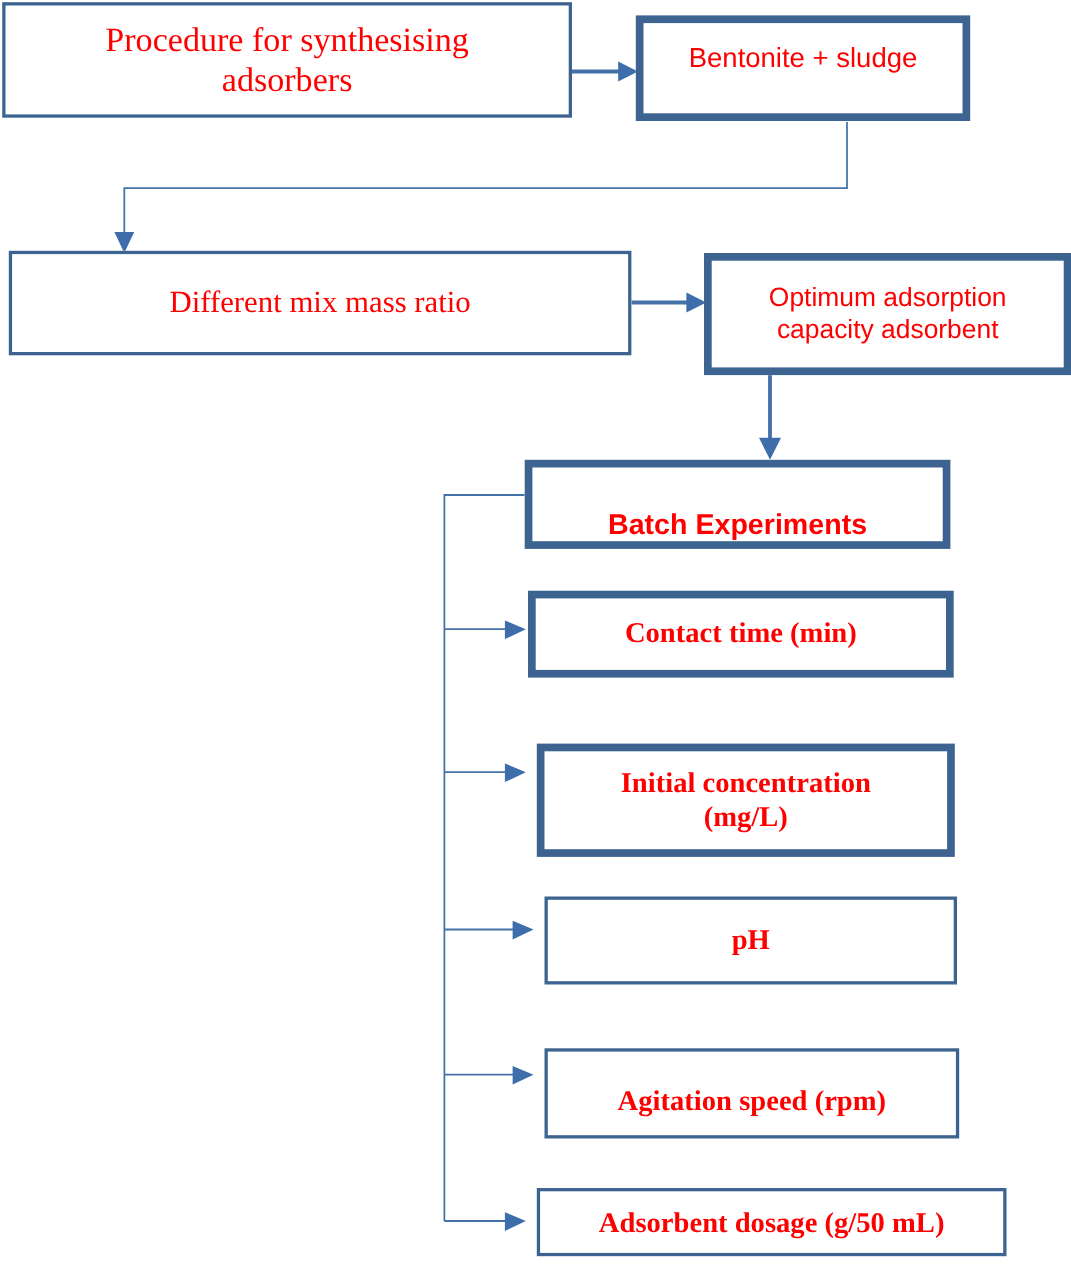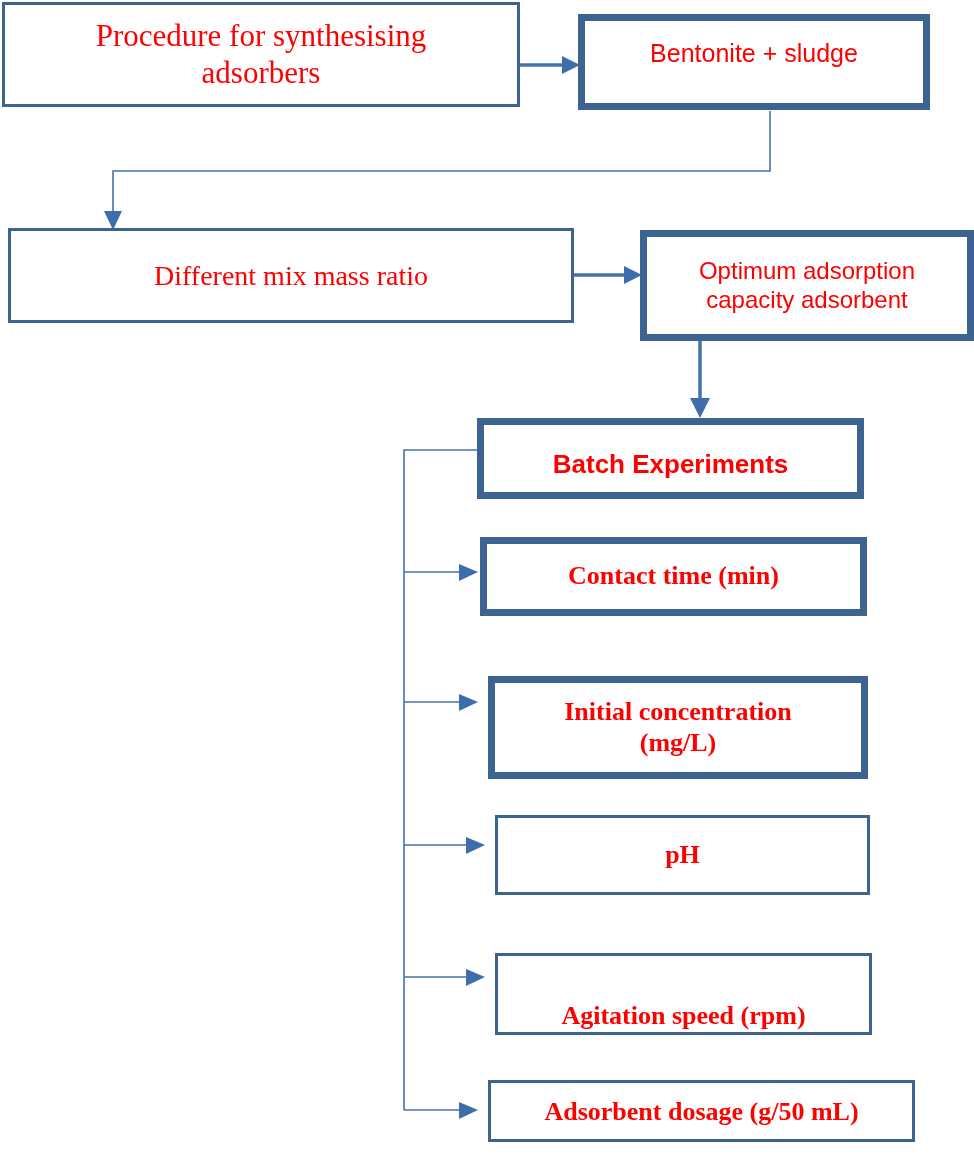--- a/index.html
+++ b/index.html
@@ -117,51 +117,51 @@
       <polyline class="thinline" points="404,1110 462,1110"></polyline>
       <polygon class="arrowhead-sm" points="459,1102 478,1110 459,1119"></polygon>
     </g>
   </svg>
 
   <div class="node b-thin f-serif" style="left:2px; top:2px; width:518px; height:105px; font-size:31px;">
     <span class="txt">Procedure for synthesising
 adsorbers</span>
   </div>
 
-  <div class="node b-thick f-sans" style="left:578px; top:14px; width:352px; height:96px; font-size:25px; align-items:flex-start; padding-top:18px;">
+  <div class="node b-thick f-sans" style="left:578px; top:14px; width:304px; height:96px; font-size:25px; align-items:flex-start; padding-top:18px;">
     <span class="txt">Bentonite + sludge</span>
   </div>
 
   <div class="node b-thick f-sans" style="left:640px; top:230px; width:334px; height:111px; font-size:24px;">
     <span class="txt">Optimum adsorption
 capacity adsorbent</span>
   </div>
 
   <div class="node b-thin f-serif" style="left:8px; top:228px; width:566px; height:95px; font-size:28px;">
     <span class="txt">Different mix mass ratio</span>
   </div>
 
-  <div class="node b-thick f-sans-b" style="left:477px; top:418px; width:387px; height:81px; font-size:26px; align-items:center; padding-top:12px;">
+  <div class="node b-thick f-sans-b" style="left:477px; top:418px; width:387px; height:81px; font-size:26px; align-items:flex-end; padding-top:12px;">
     <span class="txt">Batch Experiments</span>
   </div>
 
   <div class="node b-thick f-serif-b" style="left:470px; top:537px; width:387px; height:79px; font-size:26px;">
     <span class="txt">Contact time (min)</span>
   </div>
 
   <div class="node b-thick f-serif-b" style="left:478px; top:676px; width:380px; height:103px; font-size:26px; align-items:flex-start; padding-top:14px;">
     <span class="txt">Initial concentration
 (mg/L)</span>
   </div>
 
   <div class="node b-thin f-serif-b" style="left:485px; top:815px; width:375px; height:80px; font-size:26px;">
     <span class="txt">pH</span>
   </div>
 
-  <div class="node b-thin f-serif-b" style="left:485px; top:953px; width:377px; height:82px; font-size:26px; align-items:flex-end; padding-top:14px;">
+  <div class="node b-thin f-serif-b" style="left:485px; top:953px; width:377px; height:82px; font-size:26px; align-items:center; padding-top:14px;">
     <span class="txt">Agitation speed (rpm)</span>
   </div>
 
   <div class="node b-thin f-serif-b" style="left:478px; top:1080px; width:427px; height:62px; font-size:26px; align-items:flex-start; padding-top:14px;">
     <span class="txt">Adsorbent dosage (g/50 mL)</span>
   </div>
 
 </div>
 
 </body></html>

